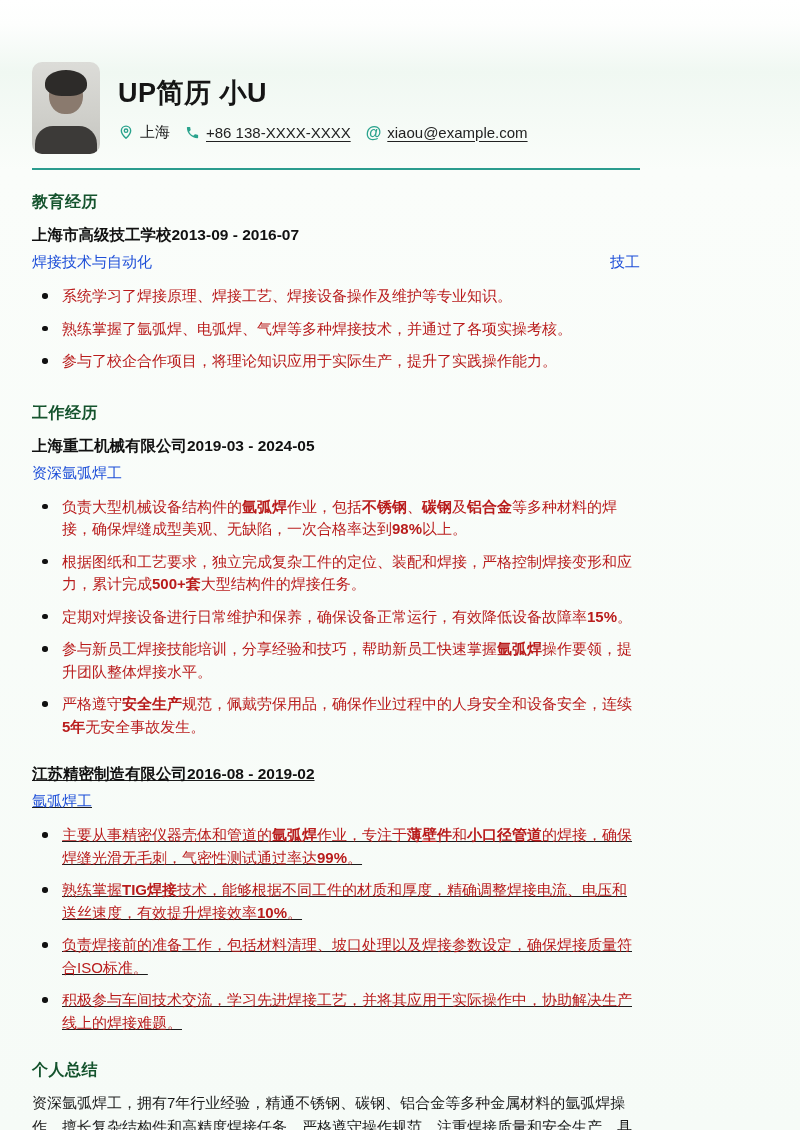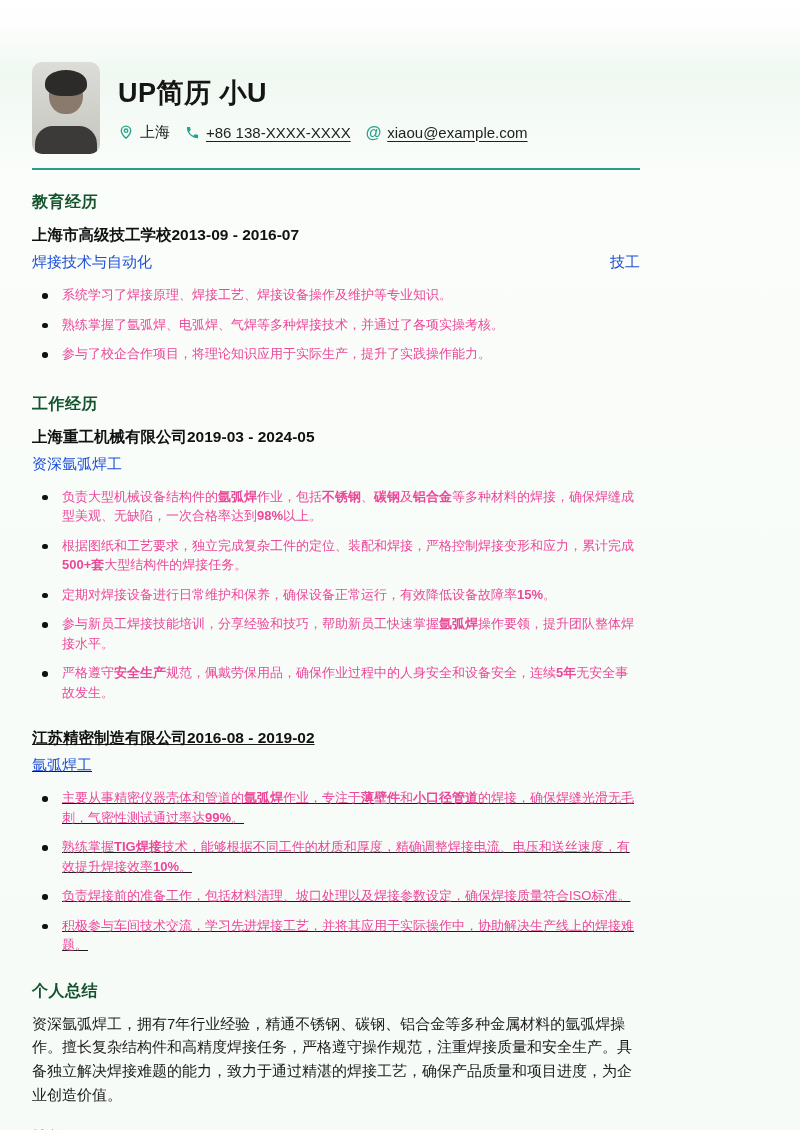--- a/index.html
+++ b/index.html
@@ -42,21 +42,21 @@
   .sec-skills { margin-top:22px; }
 
   .entry { margin-top:12px; }
   .entry + .entry { margin-top:26px;text-decoration:underline; }
   .entry-head { display:flex; justify-content:flex-start; align-items:baseline;
     font-size:15.5px; font-weight:700; color:#111; }
   .entry-sub { display:flex; justify-content:space-between; align-items:center;
     font-size:15px; font-weight:400; color:#1d4ed8; margin-top:7px; }
 
   ul.bullets { list-style:none; margin-top:13px; display:flex; flex-direction:column; gap:10px; }
-  ul.bullets li { position:relative; padding-left:30px; font-size:13px; line-height:1.5; color:#ec4899; }
+  ul.bullets li { position:relative; padding-left:30px; font-size:15px; line-height:1.5; color:#b91c1c; }
   ul.bullets li::before { content:""; position:absolute; left:10px; top:8px;
     width:5.5px; height:5.5px; border-radius:50%; background:#111; }
   strong { font-weight:700; }
 
   .summary-text { margin-top:10px; font-size:15px; line-height:1.58; color:#1b1b1b; }
 
   .skill-name { margin-top:10px; font-size:15.5px; font-weight:700; color:#111; }
 </style>
 </head>
 <body>

